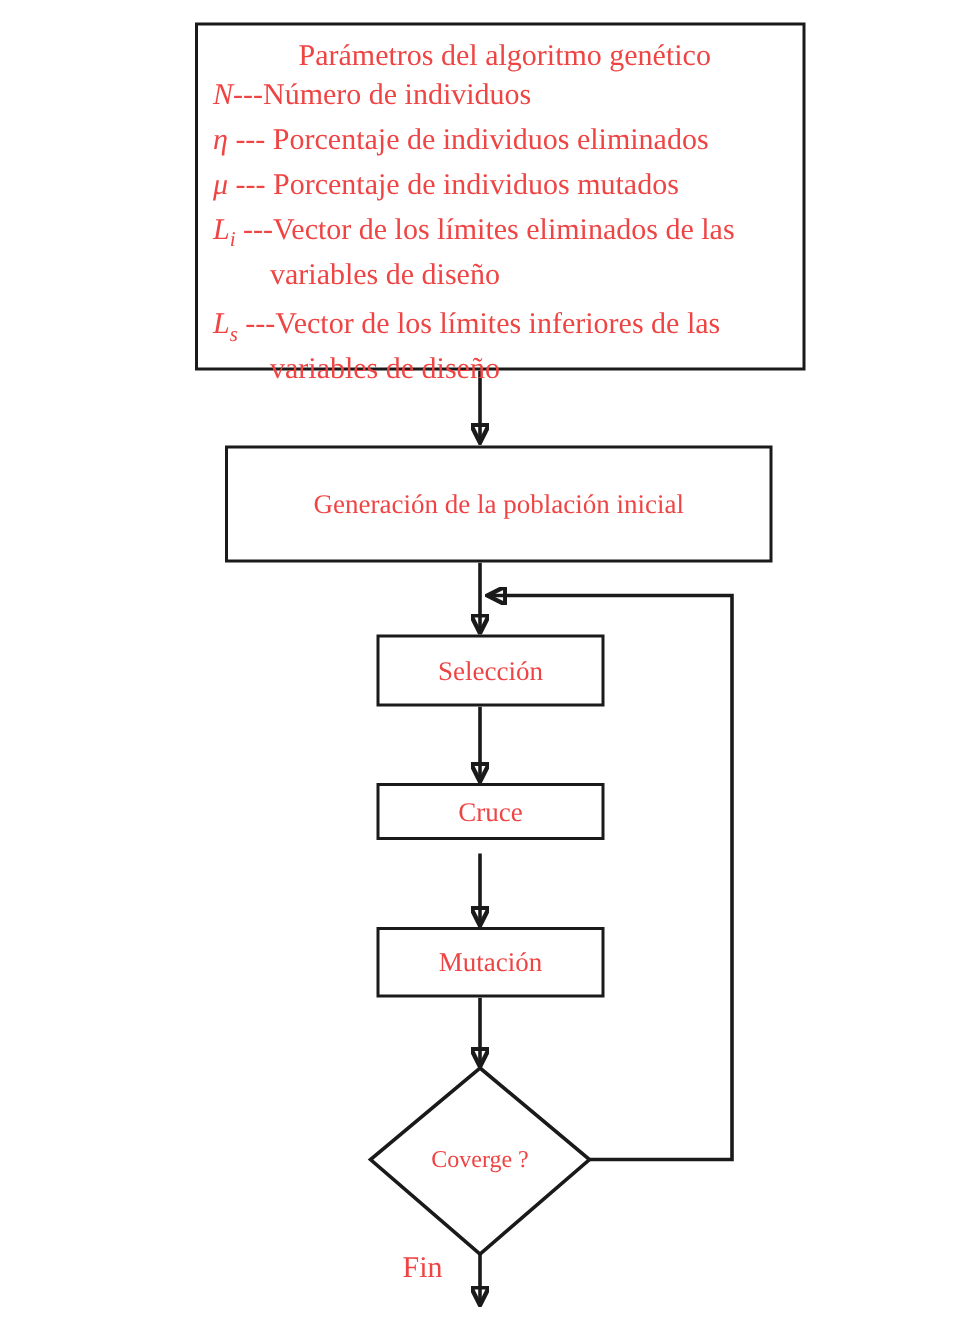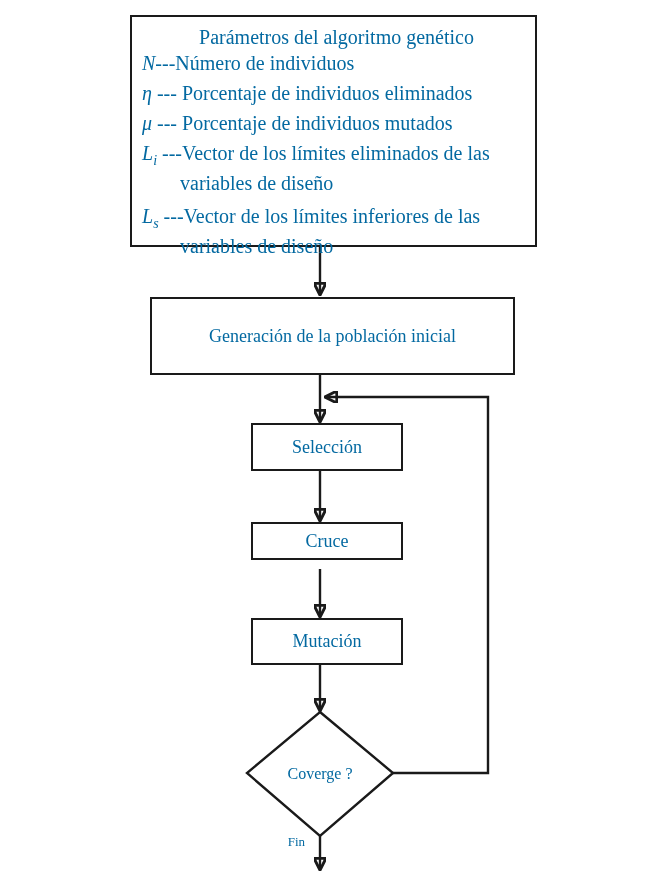--- a/index.html
+++ b/index.html
@@ -6,21 +6,21 @@
     margin: 0;
     padding: 0;
     background: #ffffff;
   }
   #canvas {
     position: relative;
     width: 650px;
     height: 881px;
     background: #ffffff;
     font-family: "Liberation Serif", "DejaVu Serif", serif;
-    color: #0369a1;
+    color: #ef4444;
     overflow: hidden;
   }
   #connector-layer {
     position: absolute;
     left: 0;
     top: 0;
     width: 650px;
     height: 881px;
   }
   #connector-layer line,
@@ -91,25 +91,25 @@
     top: 712px;
     width: 146px;
     height: 124px;
     display: flex;
     align-items: center;
     justify-content: center;
     font-size: 16px;
   }
   #fin-label {
     position: absolute;
-    left: 260px;
+    left: 250px;
     top: 834px;
     width: 45px;
     text-align: right;
-    font-size: 13px;
+    font-size: 20px;
   }
 </style>
 </head>
 <body>
 
 <div id="canvas">
 
   <svg id="connector-layer" viewBox="0 0 650 881" xmlns="http://www.w3.org/2000/svg">
     <defs>
       <marker id="ah" viewBox="0 0 10 10" refX="9" refY="5" markerWidth="6" markerHeight="5" orient="auto-start-reverse">

